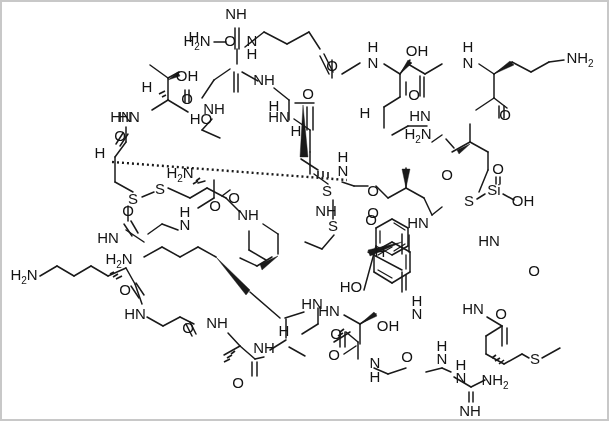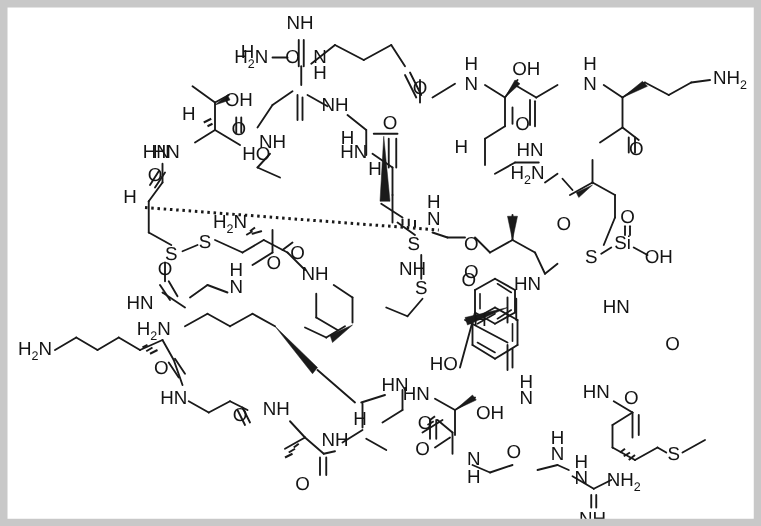--- a/index.html
+++ b/index.html
@@ -8,21 +8,21 @@
     background: #ffffff;
   }
   body {
     font-family: "Liberation Sans", sans-serif;
   }
   #canvas {
     position: relative;
     width: 609px;
     height: 421px;
     background: #ffffff;
-    border: 6px solid #22c55e;
+    border: 2px solid #22c55e;
     box-sizing: border-box;
     overflow: hidden;
   }
   #structure-svg {
     display: block;
     width: 609px;
     height: 421px;
   }
   .bond {
     stroke: #1a1a1a;

